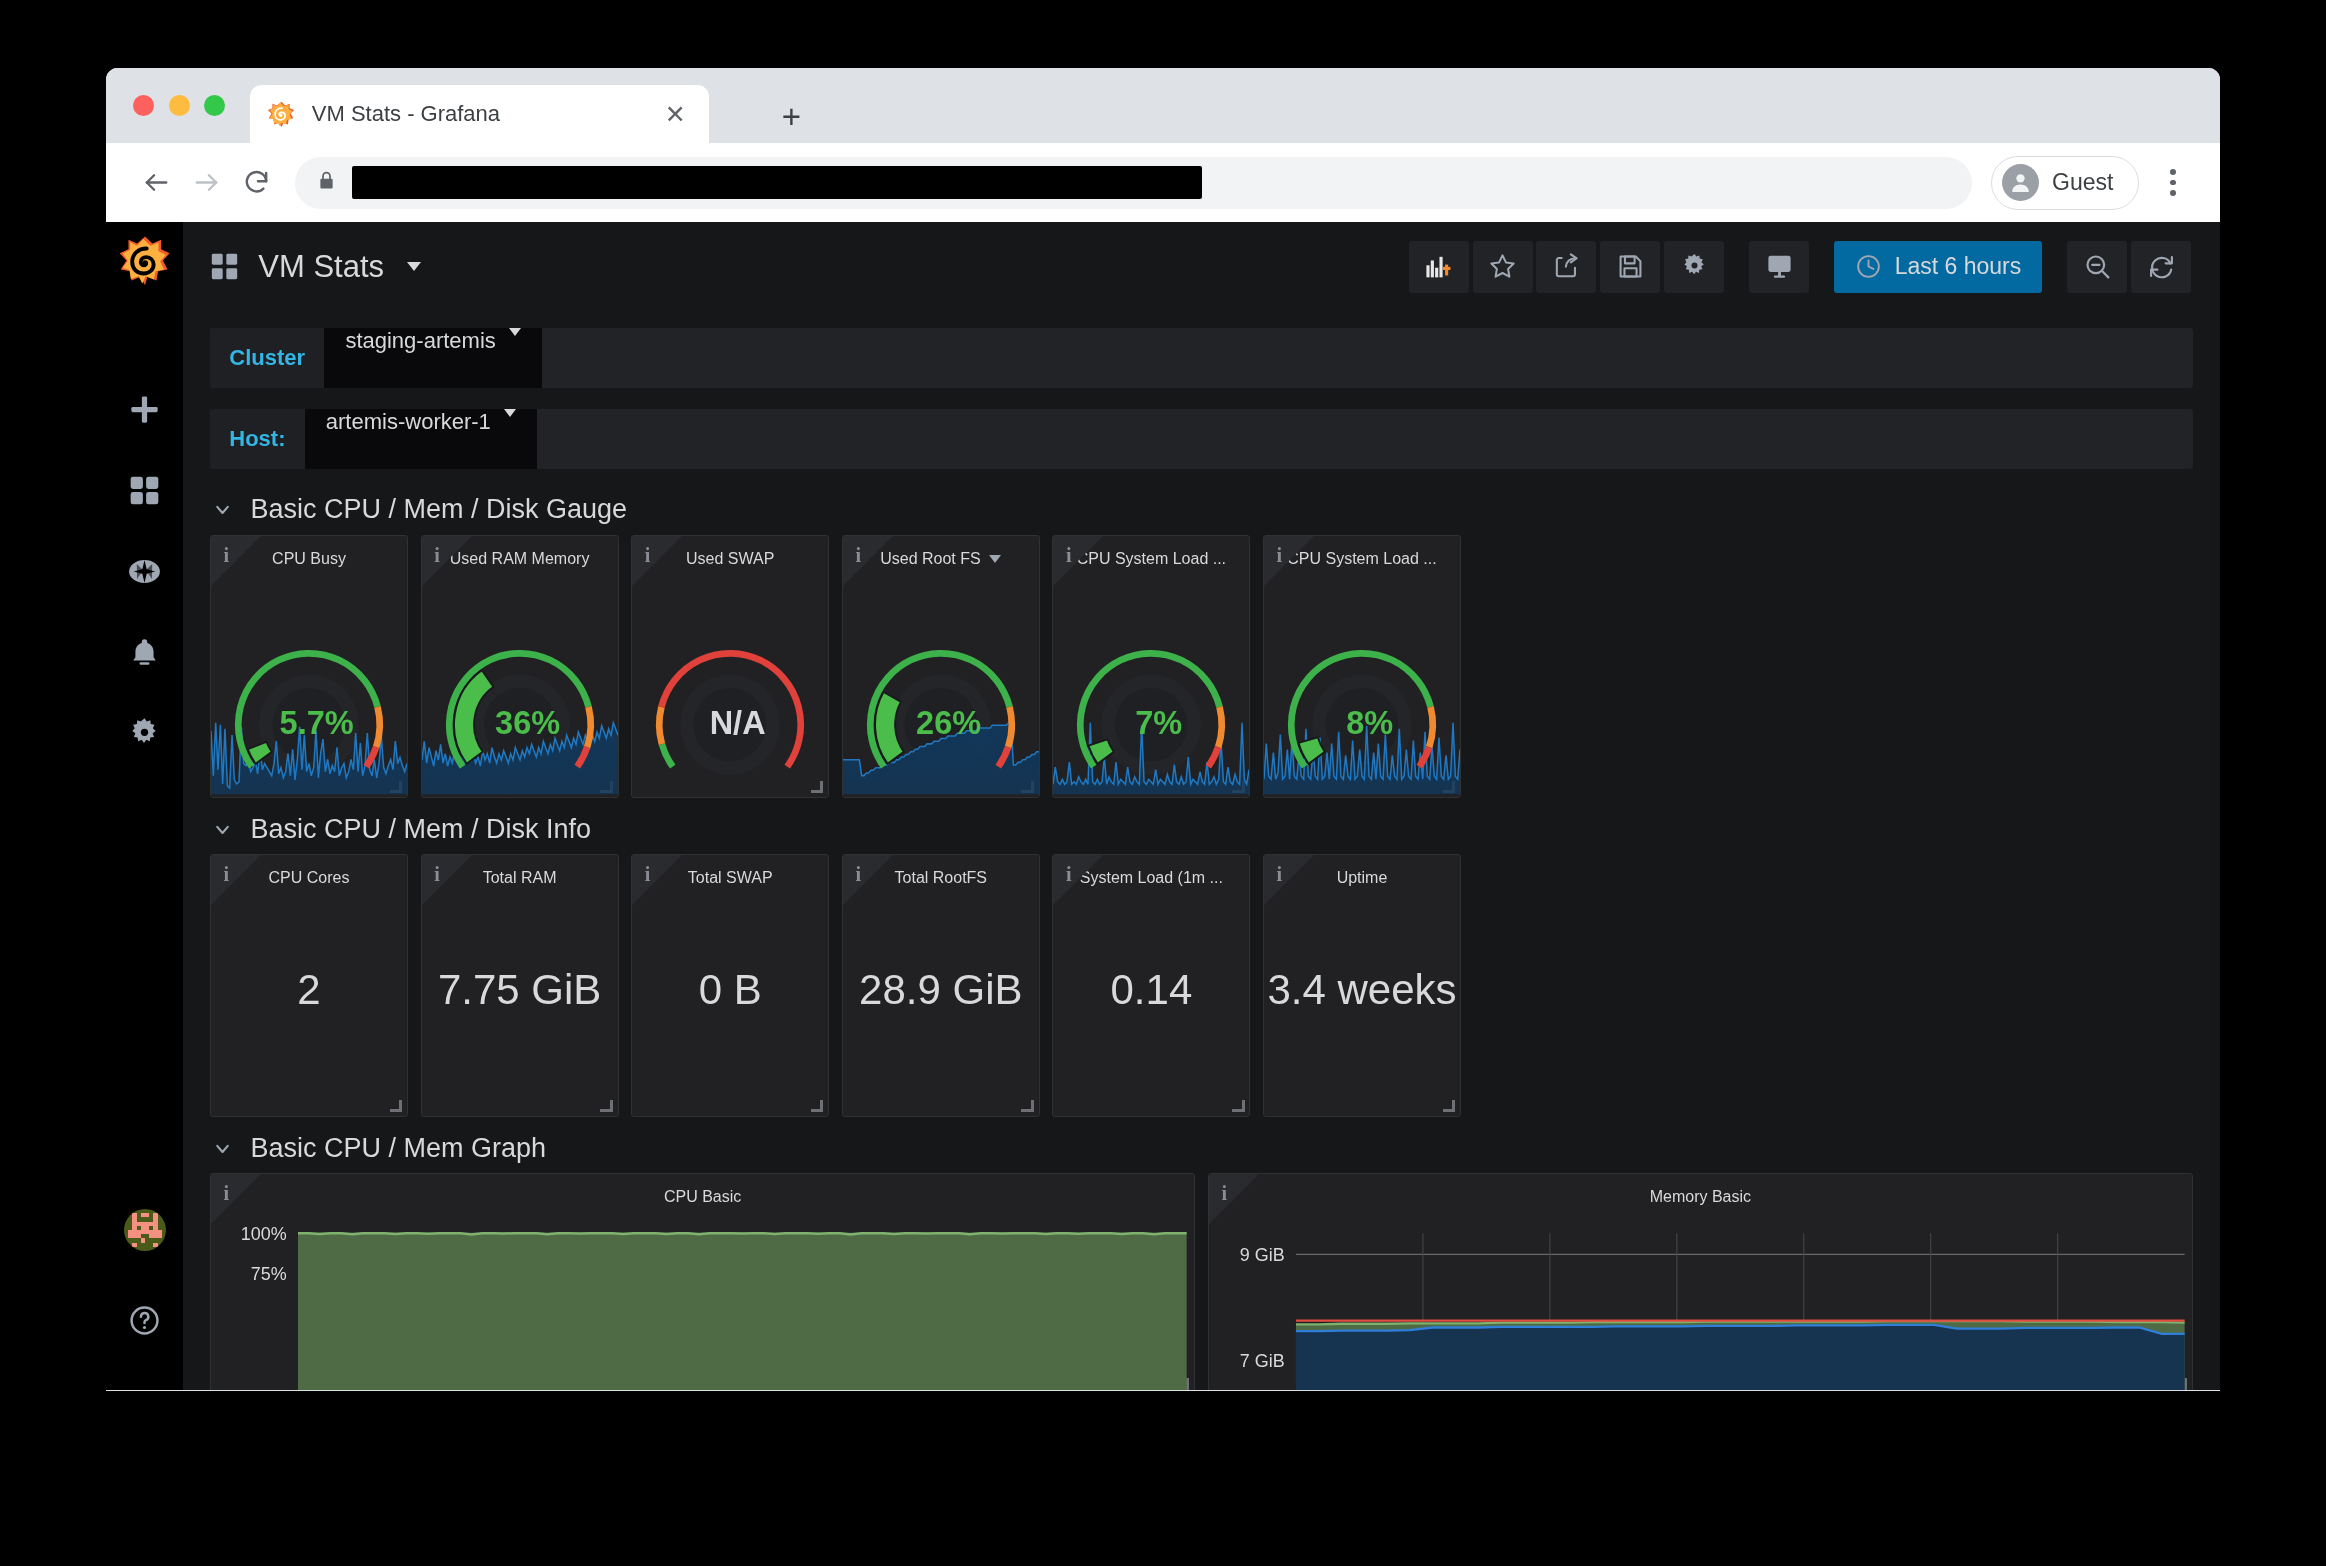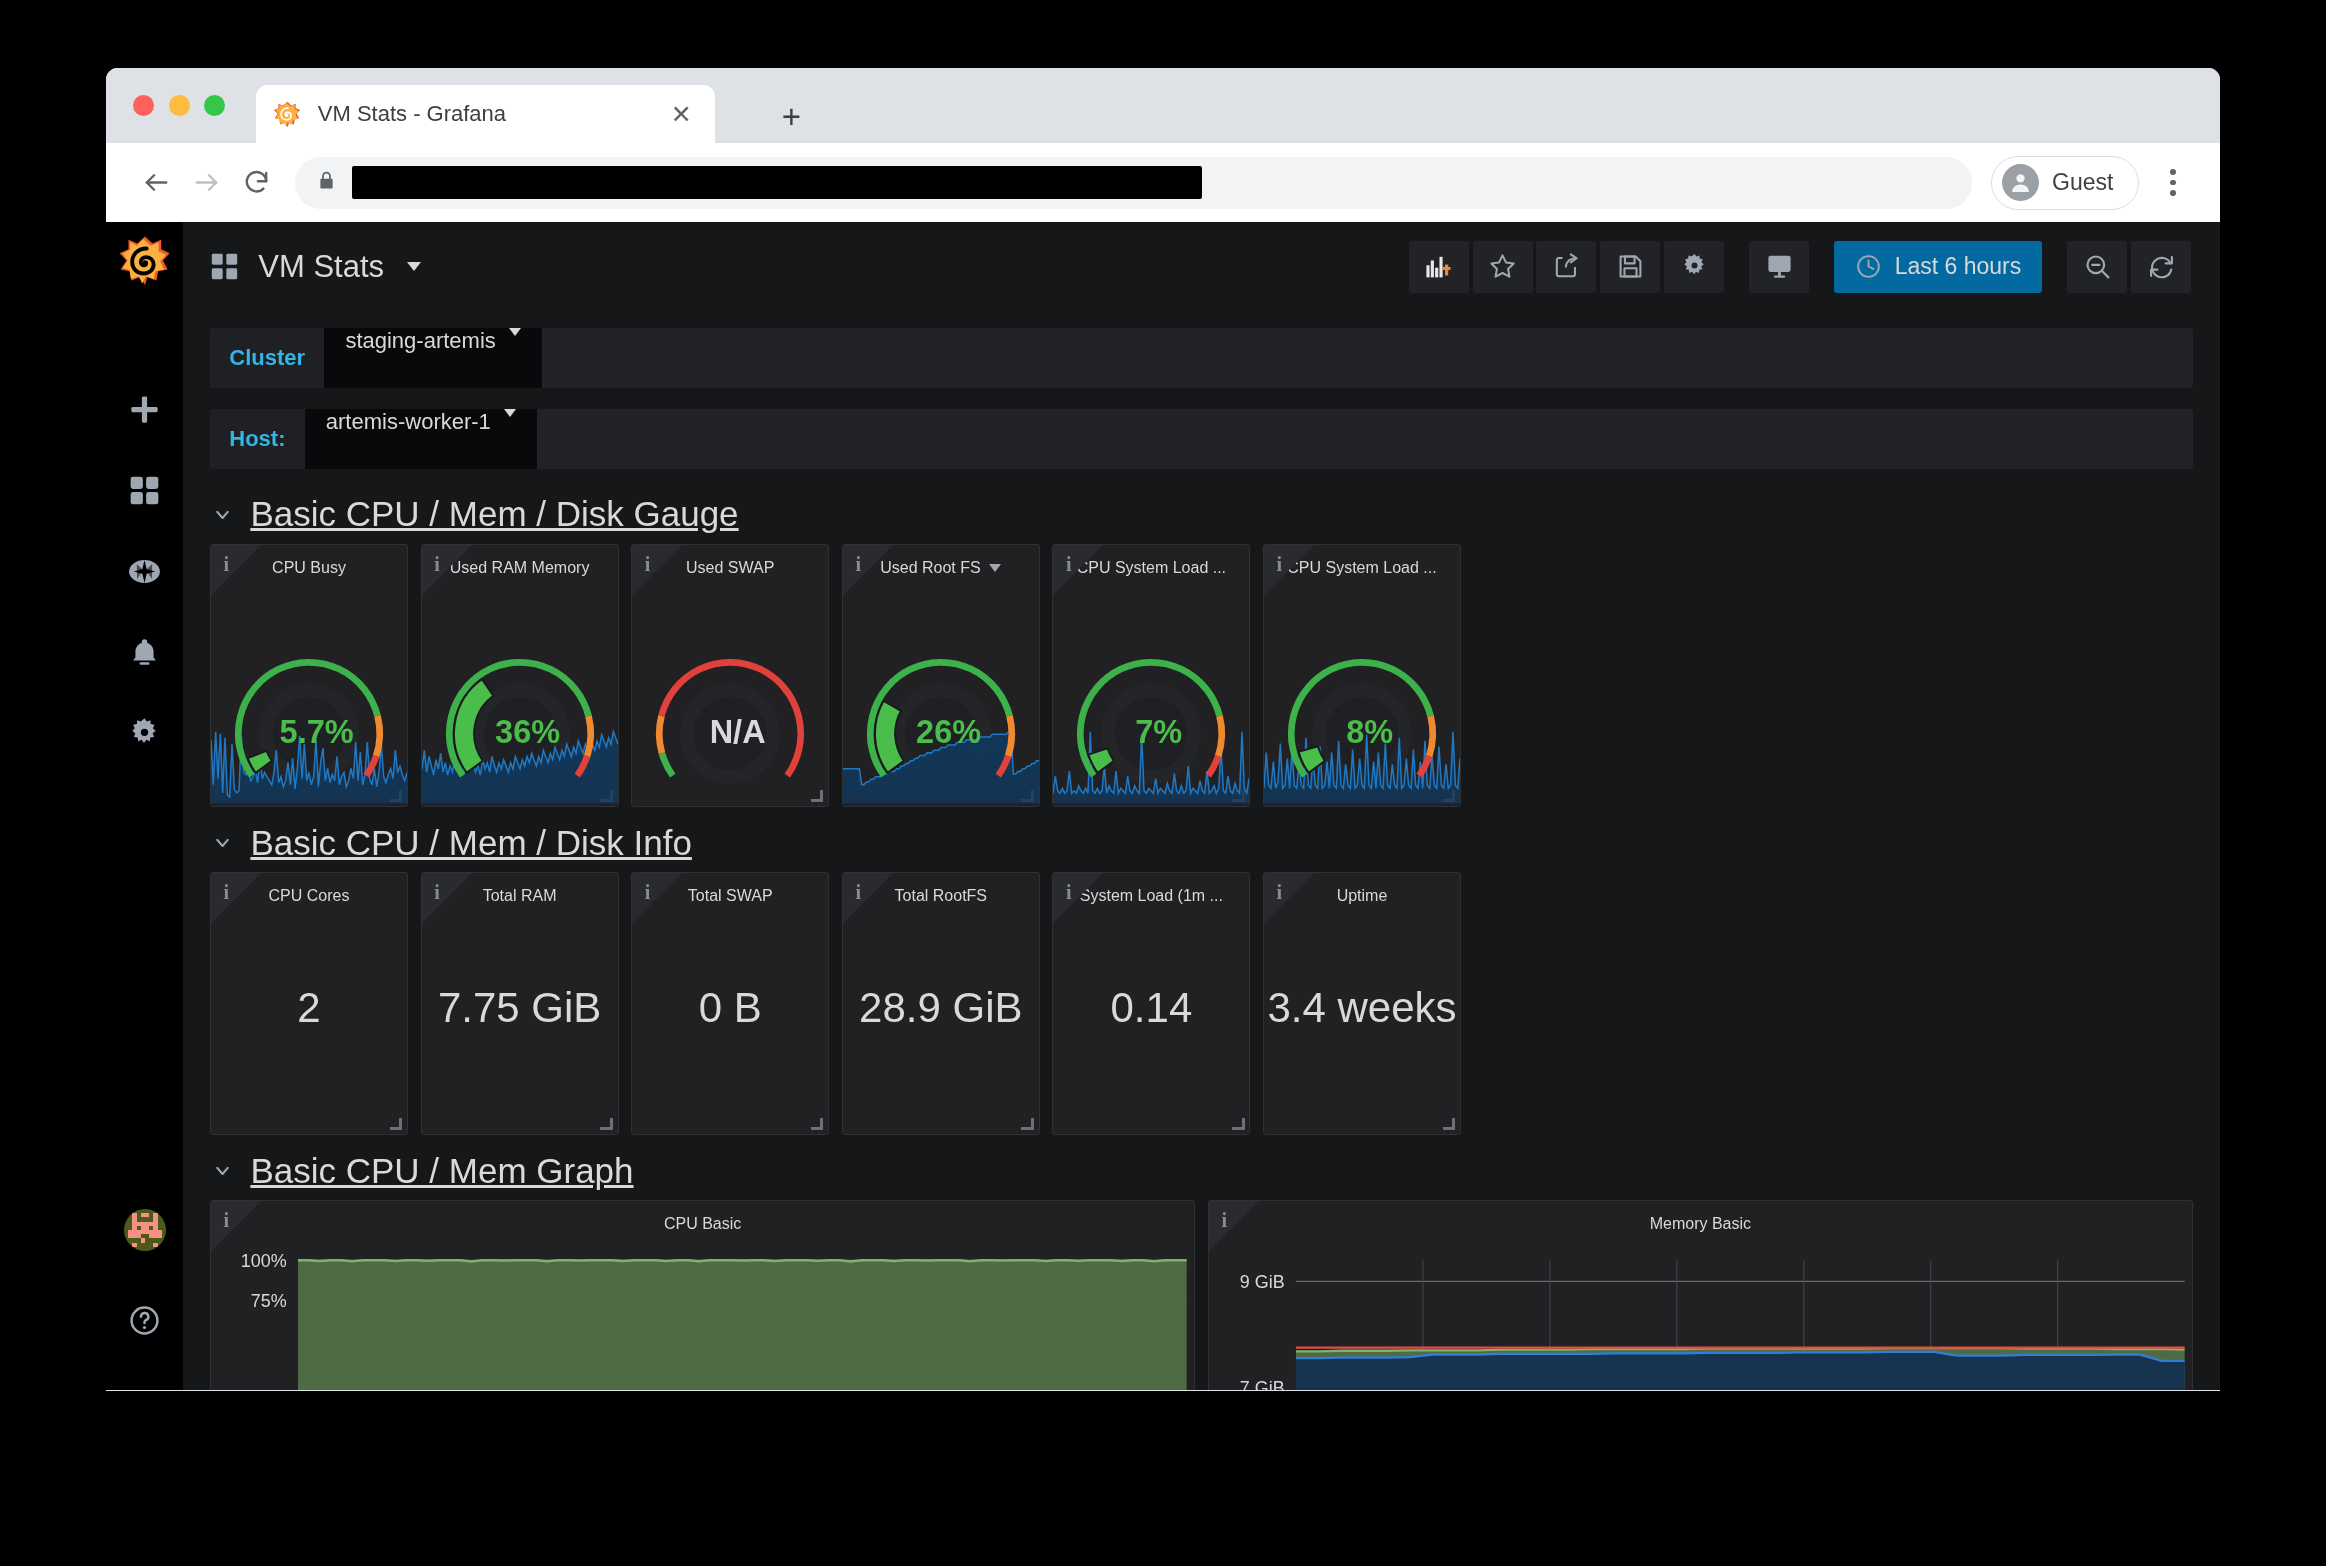--- a/index.html
+++ b/index.html
@@ -25,21 +25,21 @@
     background: #dee1e6;
   }
   .traffic { position: absolute; left: 27px; top: 27px; display: flex; gap: 14.5px; }
   .dot { width: 21px; height: 21px; border-radius: 50%; }
   .dot.red { background: #fc615d; }
   .dot.yellow { background: #fdbc40; }
   .dot.green { background: #34c84a; }
 
   .tab {
     position: absolute;
-    left: 150px; top: 17.4px;
+    left: 144px; top: 17.4px;
     width: 459px; height: 58px;
     background: #fff;
     border-radius: 11.6px 11.6px 0 0;
     display: flex; align-items: center;
     padding: 0 17.4px;
   }
   .tab-favicon { width: 29px; height: 29px; flex: none; margin-right: 15.4px; }
   .tab-title {
     flex: 1; font-size: 22px; color: #3c4043;
     white-space: nowrap; overflow: hidden; text-overflow: ellipsis;
@@ -186,21 +186,21 @@
     border-right: 6.8px solid transparent;
     border-top: 8.7px solid #d8d9da;
   }
 
   
   .row-header {
     display: flex; align-items: center; gap: 17.4px;
     padding: 15.4px 0 9.7px 29px;
   }
   .row-chevron { color: #9fa7b3; display: flex; }
-  .row-title { font-size: 35px; color: #d8d9da; text-decoration: underline; }
+  .row-title { font-size: 27px; color: #d8d9da; }
 
   
   .panel-row { display: flex; gap: 12.6px; padding: 0 27px; }
   .panel {
     background: #212124;
     border: 1px solid #303133;
     border-radius: 2.9px;
     position: relative;
     overflow: hidden;
   }

